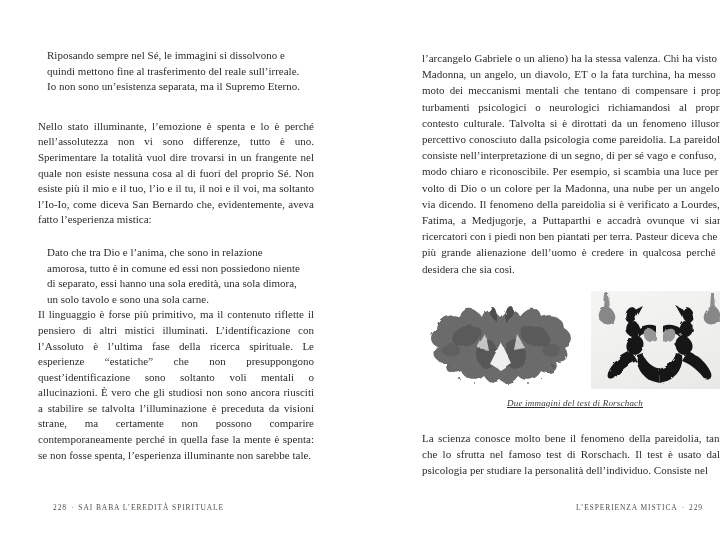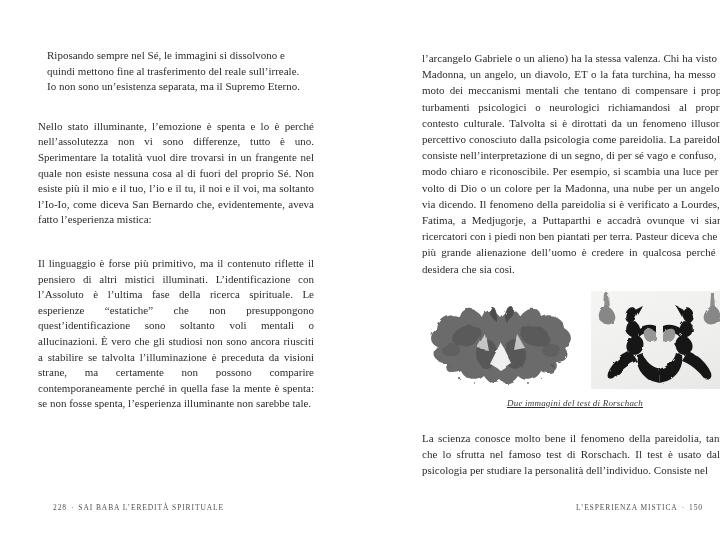--- a/index.html
+++ b/index.html
@@ -28,21 +28,21 @@
   .q {
     margin: 0 0 0 9px;
     font-size: 11px;
     line-height: 15.6px;
     text-align: left;
     max-width: 256px;
   }
 
   .gap-16 { margin-top: 24px; }
   .gap-17 { margin-top: 17px; }
-  .gap-28 { margin-top: 28px; }
+  .gap-28 { }
 
   figure.rorschach-figure { margin: 14px 0 0 0; text-decoration: underline; }
   .fig-row {
     display: flex; align-items: center; justify-content: space-between;
     padding-left: 5px; height: 98px;
   }
   .blot1-wrap { width: 148px; height: 92px; }
   .blot2-card {
     width: 137px; height: 98px;
     background: linear-gradient(160deg, #f5f5f4 0%, #ededeb 70%, #e7e7e5 100%);
@@ -71,20 +71,21 @@
   .footer .sep { padding: 0 4px; }
 </style>
 </head>
 <body>
 
 <div class="spread">
 
   <div class="col col-left">
     <blockquote class="q">Riposando sempre nel Sé, le immagini si dissolvono e quindi mettono fine al trasferimento del reale sull’irreale. Io non sono un’esistenza separata, ma il Supremo Eterno.</blockquote>
     <p class="p gap-16">Nello stato illuminante, l’emozione è spenta e lo è perché nell’assolutezza non vi sono differenze, tutto è uno. Sperimentare la totalità vuol dire trovarsi in un frangente nel quale non esiste nessuna cosa al di fuori del proprio Sé. Non esiste più il mio e il tuo, l’io e il tu, il noi e il voi, ma soltanto l’Io-Io, come diceva San Bernardo che, evidentemente, aveva fatto l’esperienza mistica:</p>
+    <blockquote class="q gap-17">Dato che tra Dio e l’anima, che sono in relazione amorosa, tutto è in comune ed essi non possiedono niente di separato, essi hanno una sola eredità, una sola dimora, un solo tavolo e sono una sola carne.</blockquote>
     <p class="p gap-28">Il linguaggio è forse più primitivo, ma il contenuto riflette il pensiero di altri mistici illuminati. L’identificazione con l’Assoluto è l’ultima fase della ricerca spirituale. Le esperienze “estatiche” che non presuppongono quest’identificazione sono soltanto voli mentali o allucinazioni. È vero che gli studiosi non sono ancora riusciti a stabilire se talvolta l’illuminazione è preceduta da visioni strane, ma certamente non possono comparire contemporaneamente perché in quella fase la mente è spenta: se non fosse spenta, l’esperienza illuminante non sarebbe tale.</p>
   </div>
 
   <div class="col col-right">
     <p class="p">l’arcangelo Gabriele o un alieno) ha la stessa valenza. Chi ha visto la Madonna, un angelo, un diavolo, ET o la fata turchina, ha messo in moto dei meccanismi mentali che tentano di compensare i propri turbamenti psicologici o neurologici richiamandosi al proprio contesto culturale. Talvolta si è dirottati da un fenomeno illusorio percettivo conosciuto dalla psicologia come pareidolia. La pareidolia consiste nell’interpretazione di un segno, di per sé vago e confuso, in modo chiaro e riconoscibile. Per esempio, si scambia una luce per il volto di Dio o un colore per la Madonna, una nube per un angelo e via dicendo. Il fenomeno della pareidolia si è verificato a Lourdes, a Fatima, a Medjugorje, a Puttaparthi e accadrà ovunque vi siano ricercatori con i piedi non ben piantati per terra. Pasteur diceva che la più grande alienazione dell’uomo è credere in qualcosa perché si desidera che sia così.</p>
 
     <figure class="rorschach-figure">
       <div class="fig-row">
 
         <div class="blot1-wrap">
@@ -153,16 +154,16 @@
       <figcaption>Due immagini del test di Rorschach</figcaption>
     </figure>
 
     <p class="p after-figure">La scienza conosce molto bene il fenomeno della pareidolia, tanto che lo sfrutta nel famoso test di Rorschach. Il test è usato dalla psicologia per studiare la personalità dell’individuo. Consiste nel</p>
   </div>
 
   <div class="footer footer-left">
     <span>228</span><span class="sep">·</span><span>SAI BABA L’EREDITÀ SPIRITUALE</span>
   </div>
   <div class="footer footer-right">
-    <span>L’ESPERIENZA MISTICA</span><span class="sep">·</span><span>150</span>
+    <span>L’ESPERIENZA MISTICA</span><span class="sep">·</span><span>229</span>
   </div>
 
 </div>
 
 </body></html>

